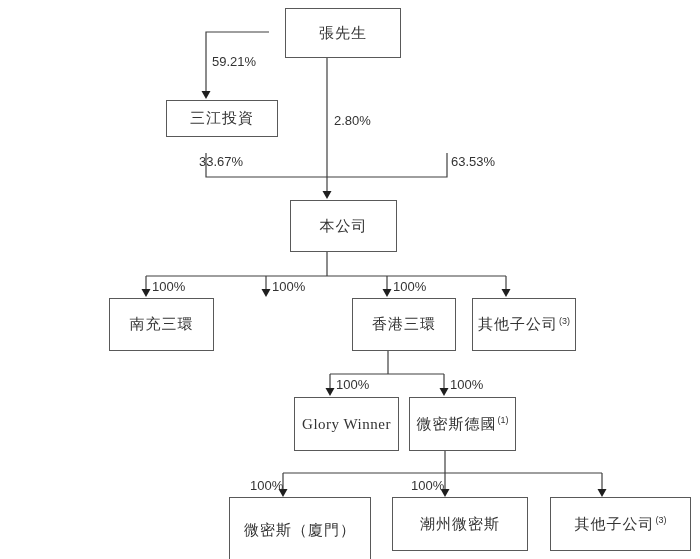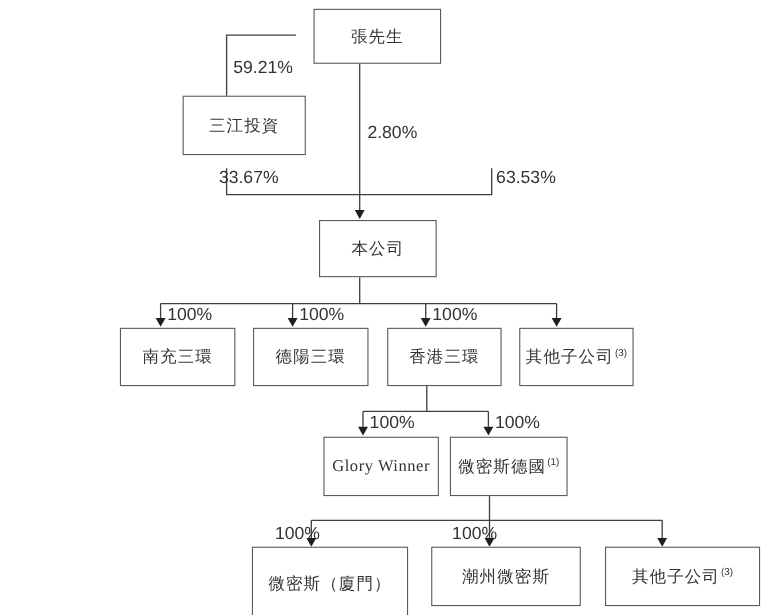--- a/index.html
+++ b/index.html
@@ -51,21 +51,21 @@
     position: relative;
     top: -4px;
     margin-left: 1px;
   }
   .node .latin {
     letter-spacing: 0.5px;
     font-family: Liberation Serif, serif;
   }
   .pct {
     position: absolute;
-    font-size: 16px;
+    font-size: 13px;
     color: #333333;
     white-space: nowrap;
     line-height: 13px;
   }
 </style>
 </head>
 <body>
 
 <div class="canvas">
 
@@ -108,36 +108,33 @@
       <polygon points="278.5,489 287.5,489 283,497"></polygon>
       <polygon points="440.5,489 449.5,489 445,497"></polygon>
       <polygon points="597.5,489 606.5,489 602,497"></polygon>
     </g>
   </svg>
 
   <div class="node" style="left:269px;top:8px;width:116px;height:50px">
     <span>張先生</span>
   </div>
 
-  <div class="node" style="left:150px;top:87px;width:112px;height:54px">
+  <div class="node" style="left:150px;top:100px;width:112px;height:37px">
     <span>三江投資</span>
   </div>
 
 
   <div class="node" style="left:274px;top:200px;width:107px;height:52px">
     <span>本公司</span>
   </div>
 
   <div class="node" style="left:93px;top:298px;width:105px;height:53px">
     <span>南充三環</span>
   </div>
 
-  <div class="node" style="left:214px;top:298px;width:105px;height:53px">
-    <span>德陽三環</span>
-  </div>
 
   <div class="node" style="left:336px;top:298px;width:104px;height:53px">
     <span>香港三環</span>
   </div>
 
   <div class="node" style="left:456px;top:298px;width:104px;height:53px">
     <span>其他子公司</span>
       <sup>(3)</sup>
   </div>
 

